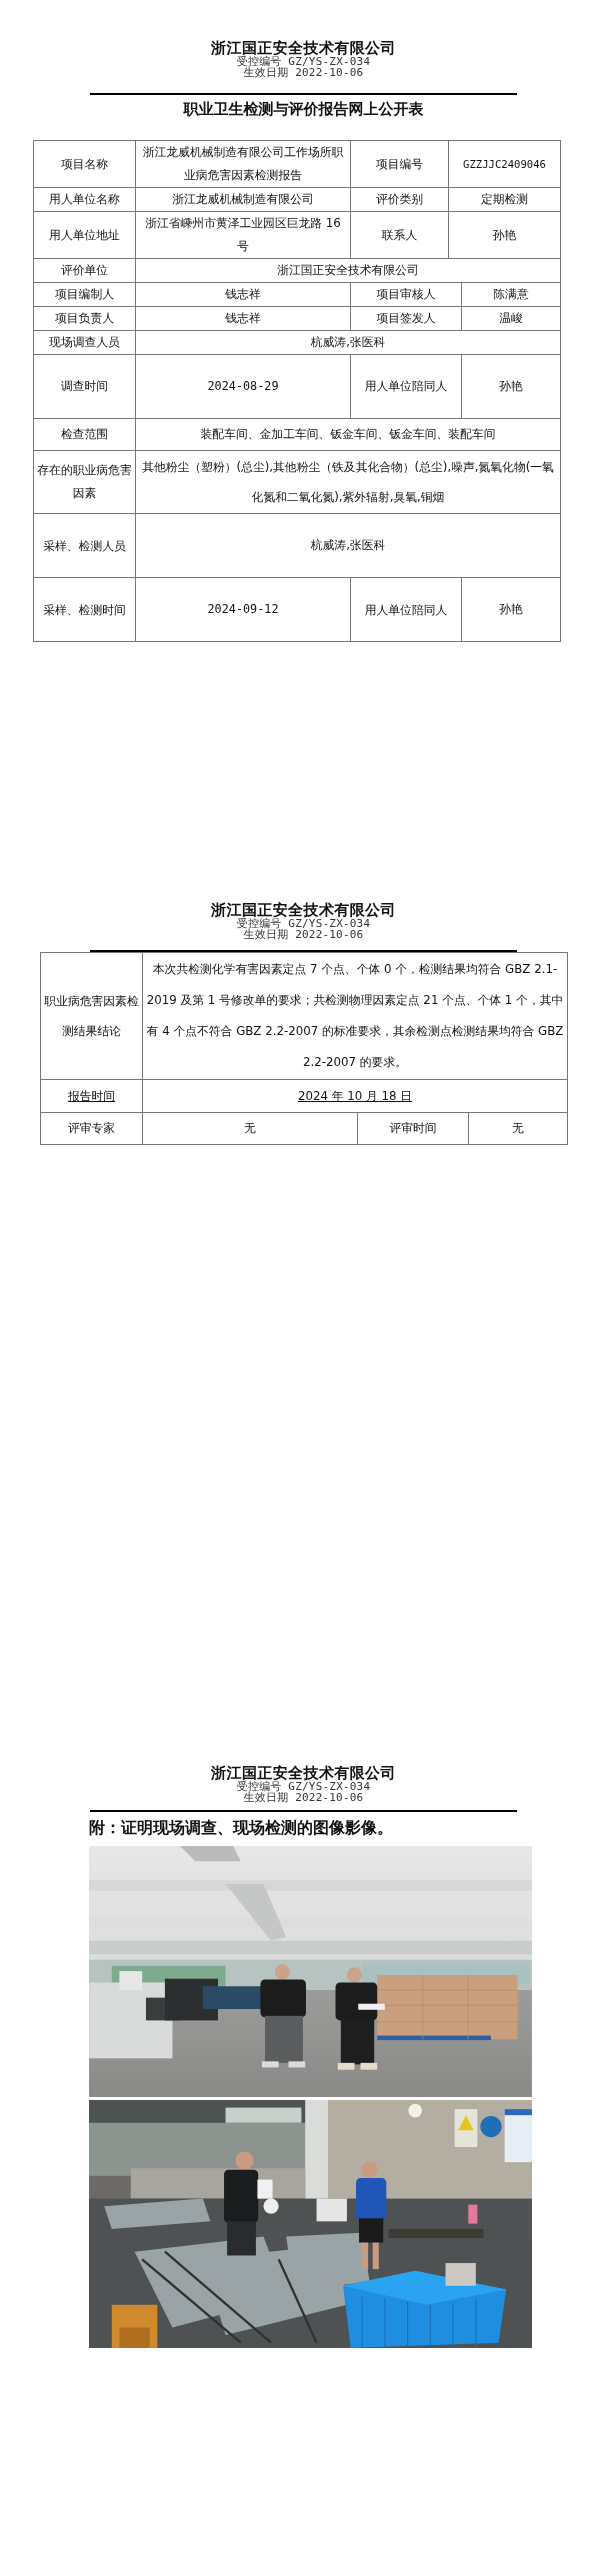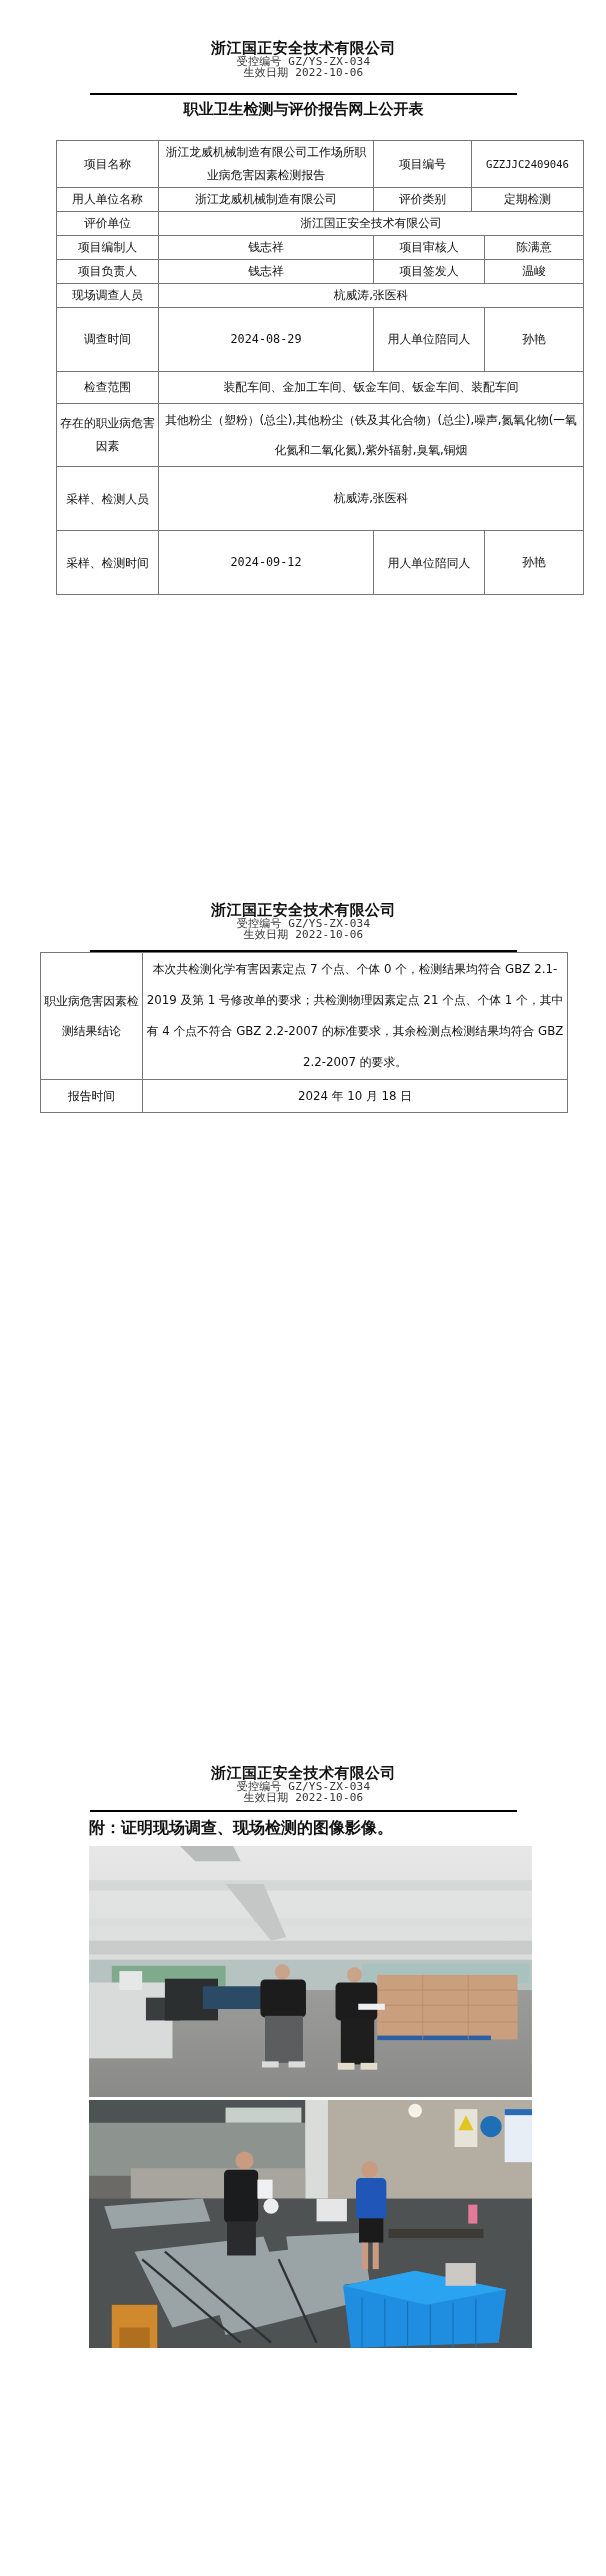--- a/index.html
+++ b/index.html
@@ -25,41 +25,47 @@
 <body>
 
 <div class="page-header" style="top:39px;">
   <div class="company">浙江国正安全技术有限公司</div>
   <div class="meta">受控编号 GZ/YS-ZX-034</div>
   <div class="meta">生效日期 2022-10-06</div>
 </div>
 <div class="rule" style="left:90px; width:427px; top:93px;"></div>
 <div class="doc-title" style="top:100px;">职业卫生检测与评价报告网上公开表</div>
 
-<table class="grid" style="left:56px; top:140px; width:526px;">
+<table class="grid" style="left:33px; top:140px; width:526px;">
   <colgroup>
     <col style="width:102px">
       <col style="width:215px">
       <col style="width:98px">
       <col style="width:13px">
       <col style="width:99px">
   </colgroup>
   <tbody>
       <tr style="height:46px;">
     <td>项目名称</td>
     <td>浙江龙威机械制造有限公司工作场所职业病危害因素检测报告</td>
     <td>项目编号</td>
     <td colspan="2" style="font-family:'DejaVu Sans Mono',monospace;font-size:10.6px;">GZZJJC2409046</td>
   </tr>
   <tr style="height:23.5px;">
     <td>用人单位名称</td>
     <td>浙江龙威机械制造有限公司</td>
     <td>评价类别</td>
     <td colspan="2">定期检测</td>
   </tr>
+  <tr style="height:46px;">
+    <td>用人单位地址</td>
+    <td>浙江省嵊州市黄泽工业园区巨龙路 16 号</td>
+    <td>联系人</td>
+    <td colspan="2">孙艳</td>
+  </tr>
   <tr style="height:24px;">
     <td>评价单位</td>
     <td colspan="4">浙江国正安全技术有限公司</td>
   </tr>
   <tr style="height:23.5px;">
     <td>项目编制人</td>
     <td>钱志祥</td>
     <td colspan="2">项目审核人</td>
     <td>陈满意</td>
   </tr>
@@ -112,23 +118,29 @@
     <col style="width:102px">
       <col style="width:215px">
       <col style="width:111px">
       <col style="width:99px">
   </colgroup>
   <tbody>
       <tr style="height:127px;">
     <td style="line-height:30px;">职业病危害因素检测结果结论</td>
     <td colspan="3" class="left" style="line-height:31px;">本次共检测化学有害因素定点 7 个点、个体 0 个，检测结果均符合 GBZ 2.1-2019 及第 1 号修改单的要求；共检测物理因素定点 21 个点、个体 1 个，其中有 4 个点不符合 GBZ 2.2-2007 的标准要求，其余检测点检测结果均符合 GBZ 2.2-2007 的要求。</td>
   </tr>
-  <tr style="height:33px;">
+  <tr style="height:33px;text-decoration:underline;">
     <td>报告时间</td>
     <td colspan="3">2024 年 10 月 18 日</td>
+  </tr>
+  <tr style="height:32px;">
+    <td>评审专家</td>
+    <td>无</td>
+    <td>评审时间</td>
+    <td>无</td>
   </tr>
 </tbody>
   </table>
 
 <div class="page-header" style="top:1764px;">
   <div class="company">浙江国正安全技术有限公司</div>
   <div class="meta">受控编号 GZ/YS-ZX-034</div>
   <div class="meta">生效日期 2022-10-06</div>
 </div>
 <div class="rule" style="left:90px; width:427px; top:1810px;"></div>

